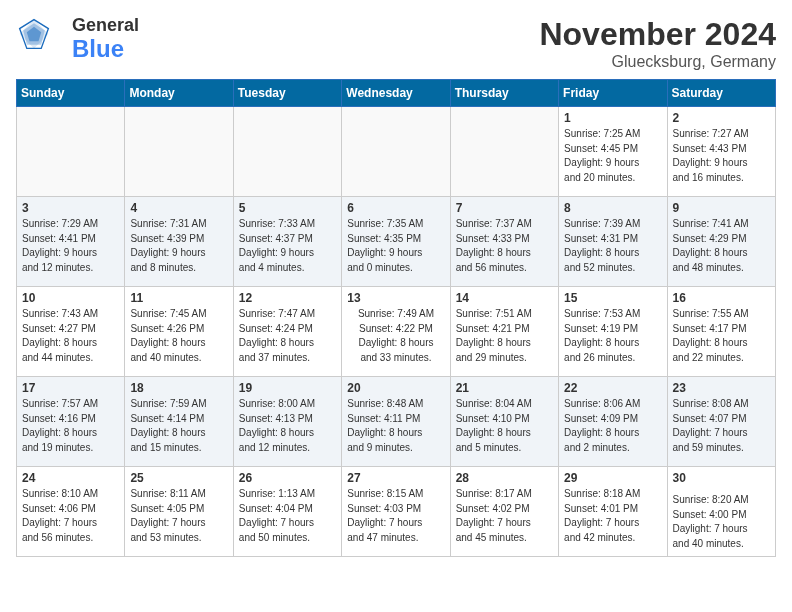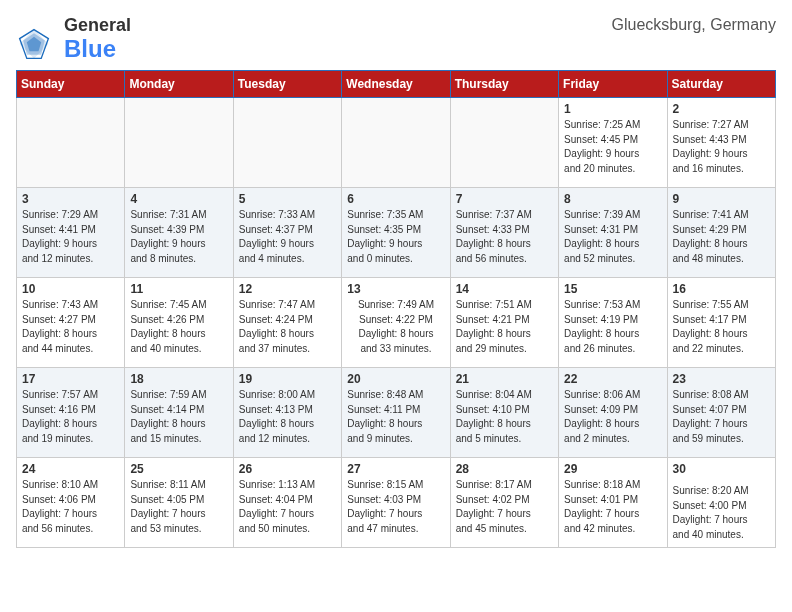--- a/index.html
+++ b/index.html
@@ -11,22 +11,22 @@
       padding: 16px;
     }
     .header-area {
       display: flex;
       justify-content: space-between;
       align-items: flex-start;
       margin-bottom: 8px;
     }
     .logo {
       display: flex;
-      align-items: flex-end;
-      gap: 12px;
+      align-items: flex-start;
+      gap: 20px;
     }
     .logo-text {
       display: flex;
       flex-direction: column;
       line-height: 1.1;
     }
     .logo-general {
       font-size: 18px;
       font-weight: bold;
       color: #333;
@@ -51,21 +51,21 @@
     .location-title {
       font-size: 16px;
       color: #555;
     }
     table {
       width: 100%;
       border-collapse: collapse;
       table-layout: fixed;
     }
     thead th {
-      background-color: #b91c1c;
+      background-color: #0369a1;
       color: #fff;
       font-size: 12px;
       font-weight: bold;
       padding: 6px 4px;
       text-align: left;
       border: 1px solid #2a6ebb;
     }
     td {
       border: 1px solid #ccc;
       vertical-align: top;
@@ -103,20 +103,21 @@
       <polygon points="20,4 36,14 28,36 12,36 4,14" fill="none" stroke="#1a6bbd" stroke-width="1.5"></polygon>
       <polygon points="20,8 32,16 28,32 12,32 8,16" fill="#1a6bbd" opacity="0.3"></polygon>
       <polygon points="20,12 28,18 25,28 15,28 12,18" fill="#1a6bbd" opacity="0.5"></polygon>
     </svg>
     <div class="logo-text">
       <span class="logo-general">General</span>
       <span class="logo-blue">Blue</span>
     </div>
   </div>
   <div class="title-area">
+    <div class="month-title">November 2024</div>
     <div class="location-title">Gluecksburg, Germany</div>
   </div>
 </div>
 
 <table>
   <thead>
     <tr>
     <th>Sunday</th>
         <th>Monday</th>
         <th>Tuesday</th>

